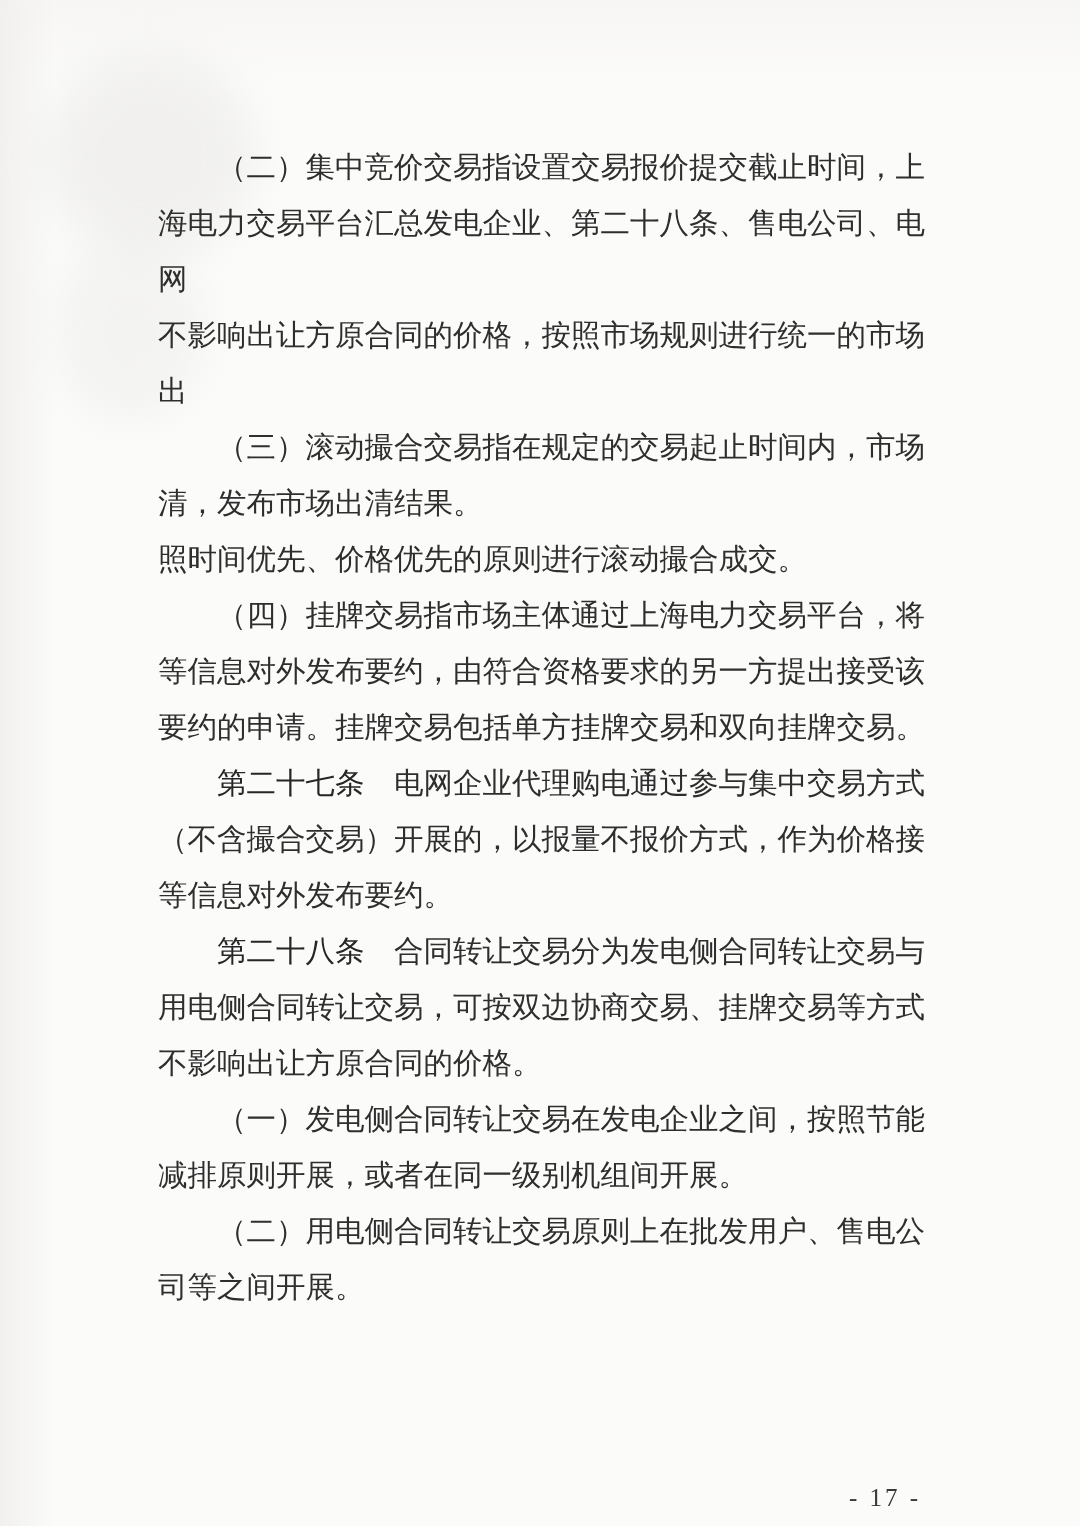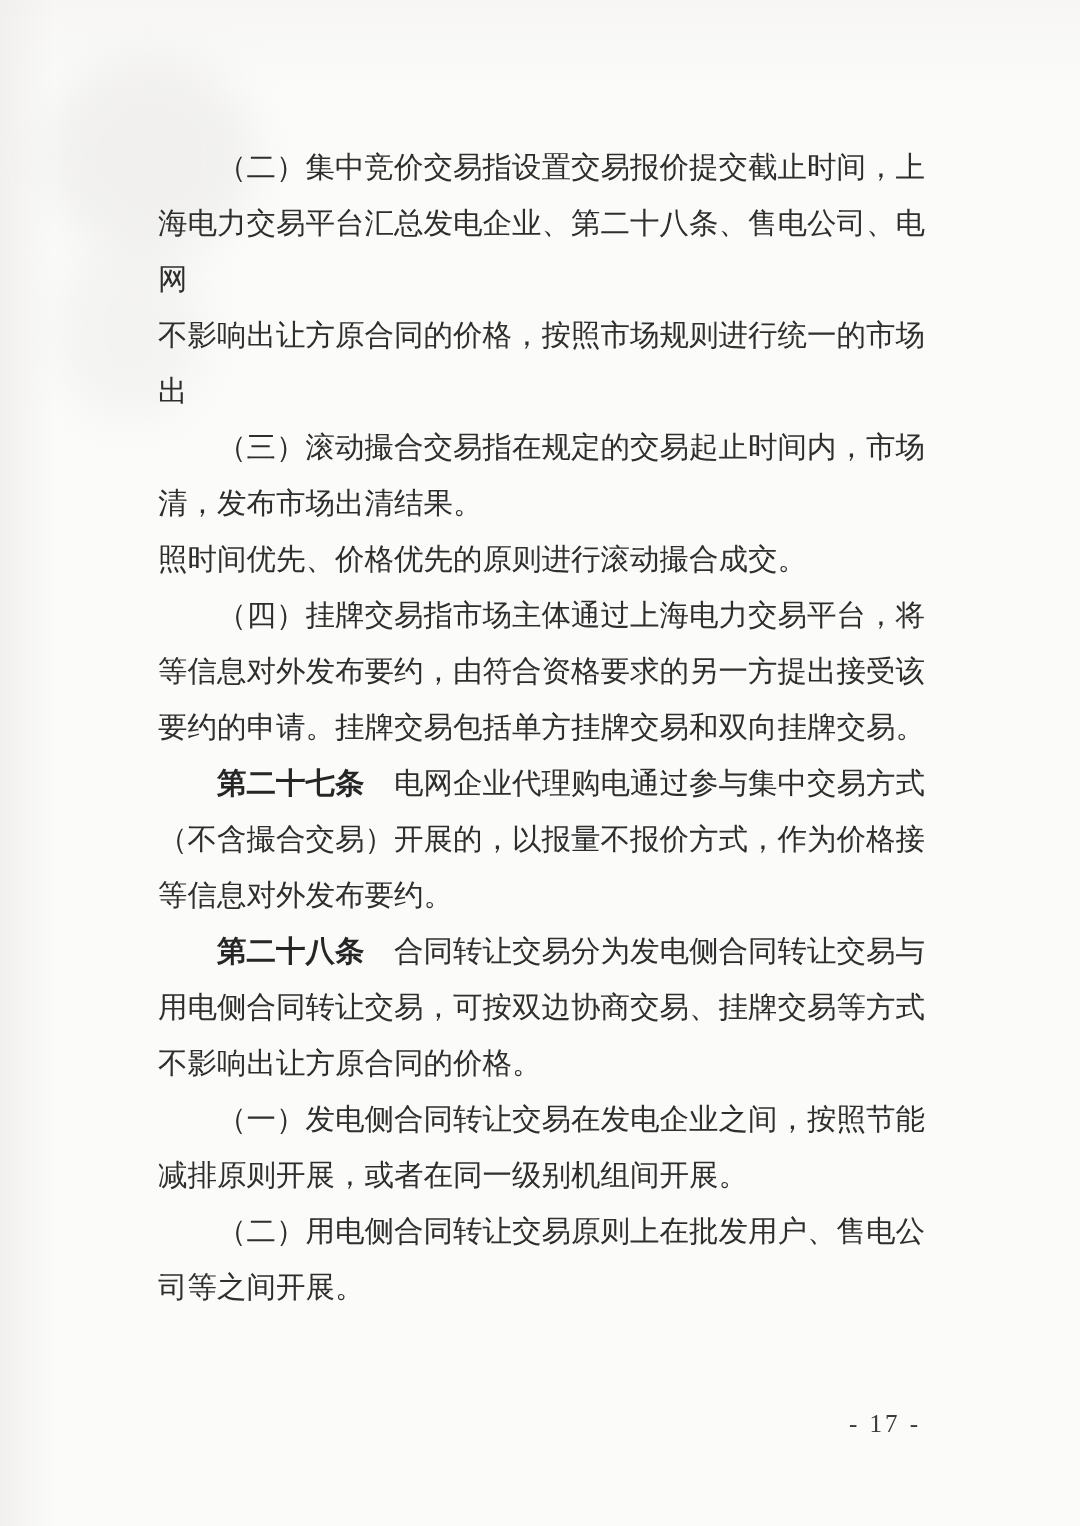--- a/index.html
+++ b/index.html
@@ -41,28 +41,28 @@
     letter-spacing: 0;
   }
   .line {
     text-align: justify;
     text-justify: inter-character;
     white-space: nowrap;
   }
   .line.full { text-align-last: justify; white-space: normal; }
   .line.ind  { text-indent: 2em; }
   .line b {
-    font-weight: 700;
+    font-weight: 400;
     color: #262626;
   }
 
   .page-number {
     position: absolute;
     left: 840px;
-    top: 1410px;
+    top: 1484px;
     width: 90px;
     text-align: center;
     font-size: 25px;
     letter-spacing: 3px;
     color: #3a3a3a;
     font-family: "Liberation Serif", "DejaVu Serif", serif;
   }
 </style>
 </head>
 <body>

